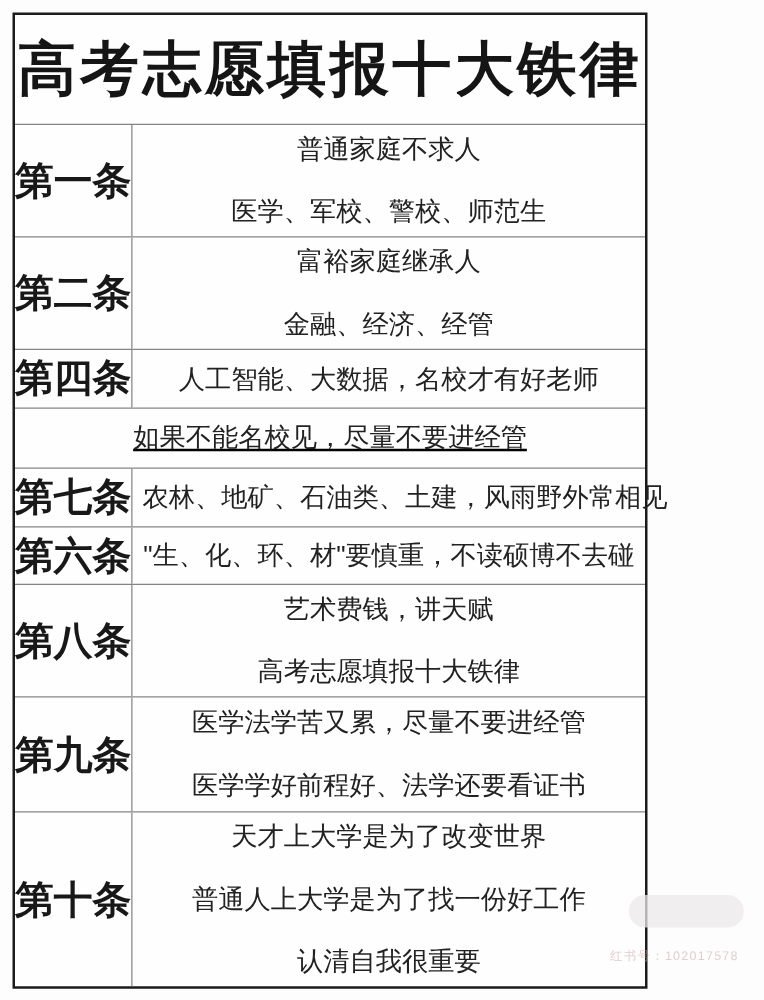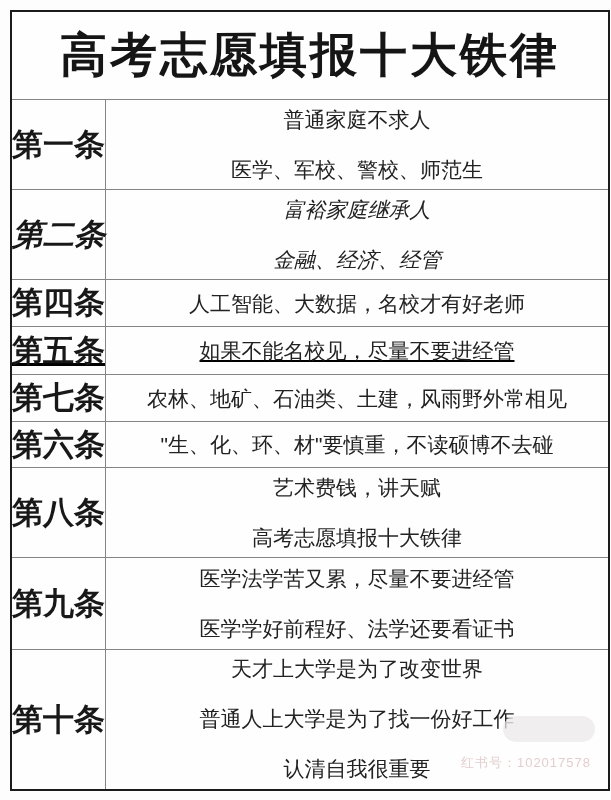--- a/index.html
+++ b/index.html
@@ -5,21 +5,21 @@
   * { margin: 0; padding: 0; box-sizing: border-box; }
   html, body {
     width: 611px; height: 800px;
     background: #fdfdfd;
     font-family: "Liberation Sans", "DejaVu Sans", sans-serif;
     overflow: hidden;
   }
   .table-wrap {
     position: absolute;
     left: 10px; top: 10px;
-    width: 600px; height: 781px;
+    width: 508px; height: 781px;
     background: #fefefe;
     border: 2.5px solid #1b1b1b;
     display: flex;
     flex-direction: column;
   }
   .title-row {
     height: 88px;
     flex: 0 0 88px;
     display: flex;
     align-items: center;
@@ -38,21 +38,21 @@
     display: flex;
     flex-direction: column;
   }
   .rule-row {
     display: flex;
     flex-direction: row;
     align-items: stretch;
   }
   .rule-row + .rule-row { border-top: 1.5px solid #858585; }
   .rule-row:nth-child(1)  { flex: 0 0 87px; }
-  .rule-row:nth-child(2)  { flex: 0 0 90px; font-style: italic; }
+  .rule-row:nth-child(2)  { flex: 0 0 90px; }
   .rule-row:nth-child(3)  { flex: 0 0 47px; }
   .rule-row:nth-child(4)  { flex: 0 0 48px; text-decoration: underline; }
   .rule-row:nth-child(5)  { flex: 0 0 47px; }
   .rule-row:nth-child(6)  { flex: 0 0 46px; }
   .rule-row:nth-child(7)  { flex: 0 0 46px; }
   .rule-row:nth-child(8)  { flex: 0 0 92px; }
   .rule-row:nth-child(9)  { flex: 0 0 92px; font-family: Liberation Serif, serif; }
   .rule-row:nth-child(10) { flex: 1 1 auto; }
   .label-cell {
     flex: 0 0 92px;
@@ -85,21 +85,21 @@
     position: absolute;
     right: 16px; bottom: 58px;
     width: 92px; height: 26px;
     border-radius: 13px;
     background: rgba(235,232,232,0.75);
     pointer-events: none;
   }
   .wm-text {
     position: absolute;
     right: 20px; bottom: 28px;
-    font-size: 13px;
+    font-size: 10px;
     letter-spacing: 1px;
     color: rgba(204,165,165,0.55);
     white-space: nowrap;
     pointer-events: none;
   }
 </style>
 </head>
 <body>
 
 <div class="table-wrap">
@@ -125,21 +125,20 @@
 
 
   <div class="rule-row">
     <div class="label-cell">第四条</div>
     <div class="content-cell">
           <div class="content-line">人工智能、大数据，名校才有好老师</div>
         </div>
   </div>
 
   <div class="rule-row">
-    <div class="label-cell">第五条</div>
     <div class="content-cell">
           <div class="content-line">如果不能名校见，尽量不要进经管</div>
         </div>
   </div>
 
   <div class="rule-row">
     <div class="label-cell">第七条</div>
     <div class="content-cell">
           <div class="content-line">农林、地矿、石油类、土建，风雨野外常相见</div>
         </div>

